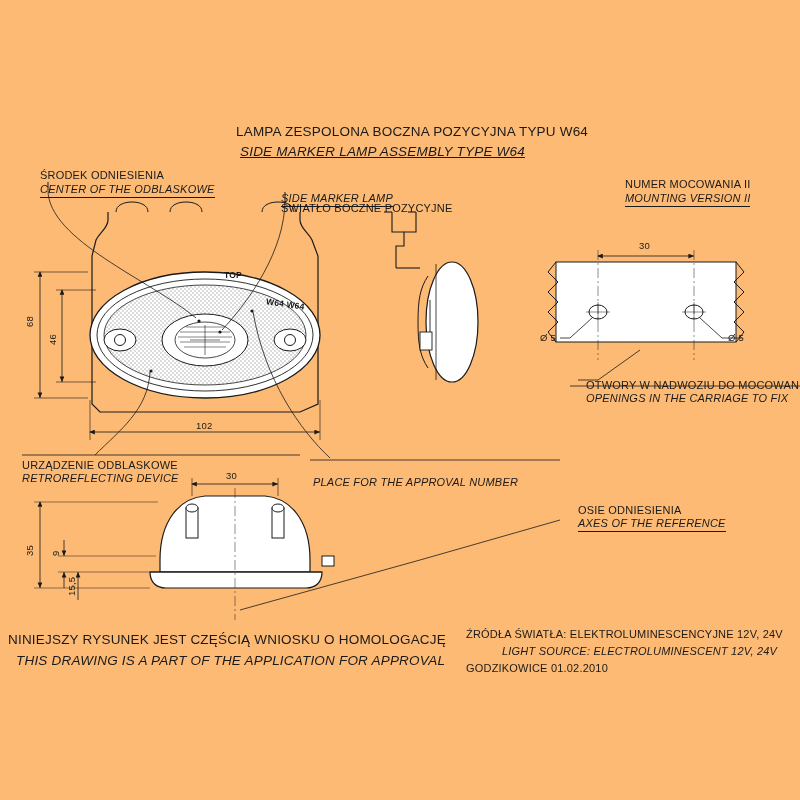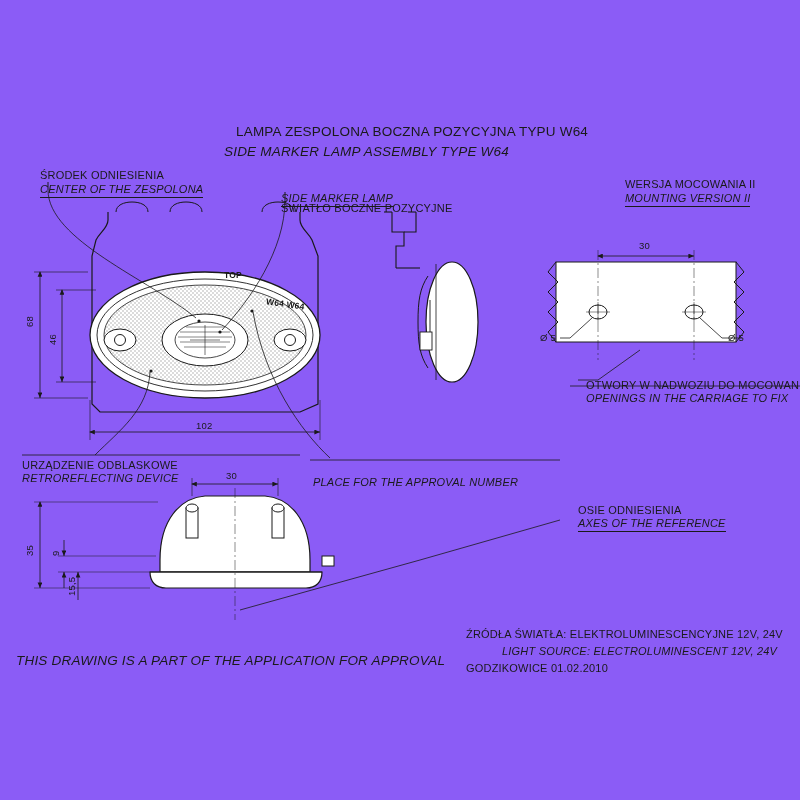--- a/index.html
+++ b/index.html
@@ -4,21 +4,21 @@
 <style>
   html, body {
     margin: 0;
     padding: 0;
     background: #ffffff;
   }
   #page {
     position: relative;
     width: 800px;
     height: 800px;
-    background: #8b5cf6;
+    background: #fdba74;
     font-family: "Liberation Sans", sans-serif;
     color: #1a1a1a;
     overflow: hidden;
   }
   .txt {
     position: absolute;
     font-size: 11px;
     line-height: 13px;
     white-space: nowrap;
     letter-spacing: 0.2px;
@@ -177,29 +177,29 @@
         <path d="M240,610 L420,560 L560,520" stroke-width="0.8"></path>
         <path d="M560,520 L800,520" stroke-width="0.8" stroke="none"></path>
       </g>
 
       <path d="M463,618 L463,690" stroke-width="0"></path>
     </g>
 
   </svg>
 
   <div class="txt big" style="left:236px; top:124px;">LAMPA ZESPOLONA BOCZNA POZYCYJNA TYPU W64</div>
-  <div class="txt big ital" style="left:224px; top:144px;">SIDE MARKER LAMP ASSEMBLY TYPE W64</div>
+  <div class="txt big ital" style="left:240px; top:144px;text-decoration:underline;">SIDE MARKER LAMP ASSEMBLY TYPE W64</div>
 
   <div class="txt" style="left:40px; top:169px;">ŚRODEK ODNIESIENIA</div>
-  <div class="txt ital ul" style="left:40px; top:183px;">CENTER OF THE ZESPOLONA</div>
+  <div class="txt ital ul" style="left:40px; top:183px;">CENTER OF THE ODBLASKOWE</div>
 
   <div class="txt" style="left:281px; top:178px;margin-top:24px;">ŚWIATŁO BOCZNE POZYCYJNE</div>
   <div class="txt ital ul" style="left:281px; top:192px;">SIDE MARKER LAMP</div>
 
-  <div class="txt" style="left:625px; top:178px;">WERSJA MOCOWANIA II</div>
+  <div class="txt" style="left:625px; top:178px;">NUMER MOCOWANIA II</div>
   <div class="txt ital ul" style="left:625px; top:192px;">MOUNTING VERSION II</div>
 
   <div class="txt" style="left:586px; top:379px;">OTWORY W NADWOZIU DO MOCOWANIA</div>
   <div class="txt ital" style="left:586px; top:392px;">OPENINGS IN THE CARRIAGE TO FIX</div>
 
   <div class="txt" style="left:22px; top:459px;text-align:right;">URZĄDZENIE ODBLASKOWE</div>
   <div class="txt ital" style="left:22px; top:472px;">RETROREFLECTING DEVICE</div>
 
   <div class="txt ital" style="left:313px; top:476px;">PLACE FOR THE APPROVAL NUMBER</div>
 
@@ -213,19 +213,20 @@
   <div class="txt sm" style="left:47px; top:345px; transform:rotate(-90deg); transform-origin:left top;">46</div>
   <div class="txt sm" style="left:196px; top:420px;">102</div>
   <div class="txt sm" style="left:639px; top:240px;">30</div>
   <div class="txt sm" style="left:226px; top:470px;">30</div>
   <div class="txt sm" style="left:540px; top:332px;">Ø 5</div>
   <div class="txt sm" style="left:728px; top:332px;">Ø 5</div>
   <div class="txt sm" style="left:24px; top:556px; transform:rotate(-90deg); transform-origin:left top;">35</div>
   <div class="txt sm" style="left:50px; top:556px; transform:rotate(-90deg); transform-origin:left top;">9</div>
   <div class="txt sm" style="left:66px; top:596px; transform:rotate(-90deg); transform-origin:left top;">15,5</div>
 
+  <div class="txt big" style="left:8px; top:632px;">NINIEJSZY RYSUNEK JEST CZĘŚCIĄ WNIOSKU O  HOMOLOGACJĘ</div>
   <div class="txt big ital" style="left:8px; top:653px;margin-left:8px;">THIS DRAWING IS A PART OF THE APPLICATION FOR  APPROVAL</div>
 
   <div class="txt" style="left:466px; top:628px;">ŹRÓDŁA ŚWIATŁA: ELEKTROLUMINESCENCYJNE  12V, 24V</div>
   <div class="txt ital" style="left:466px; top:645px;margin-left:36px;">LIGHT SOURCE: ELECTROLUMINESCENT  12V, 24V</div>
   <div class="txt" style="left:466px; top:662px;">GODZIKOWICE 01.02.2010</div>
 
 </div>
 
 </body></html>

